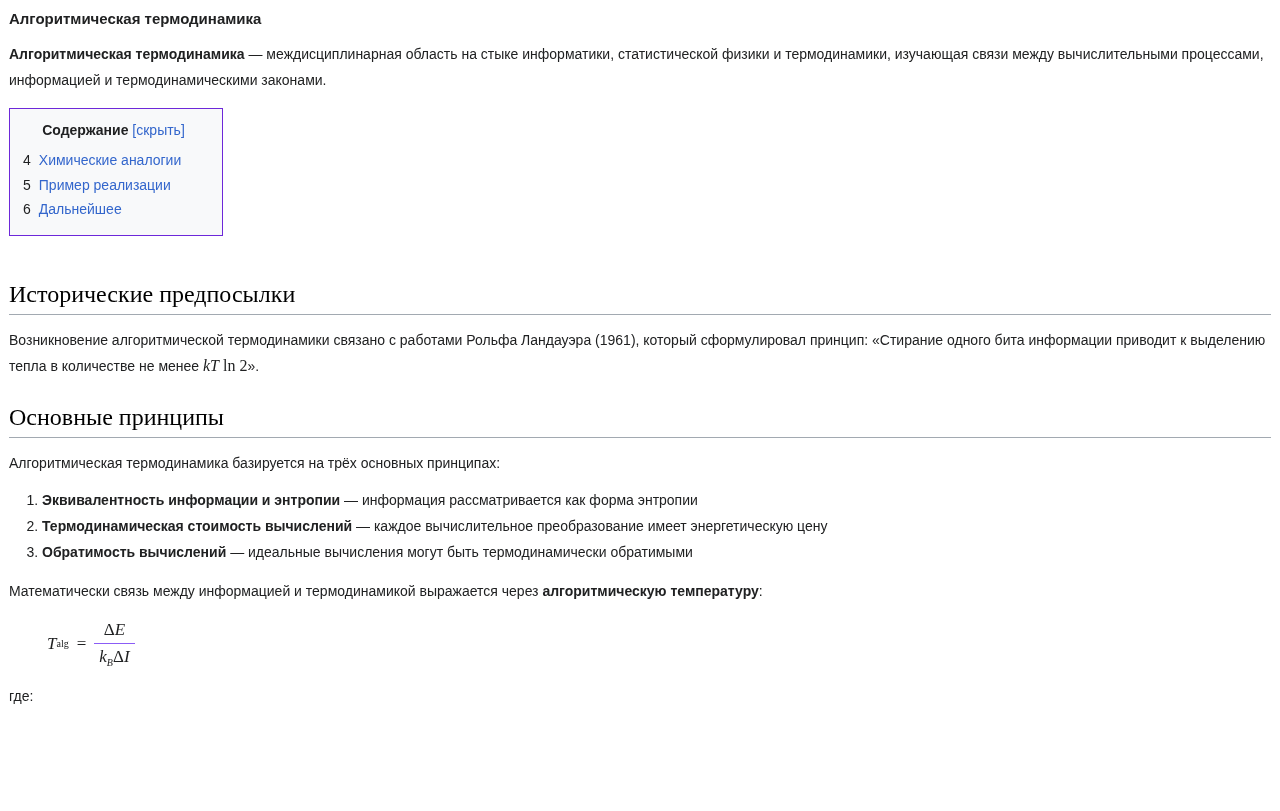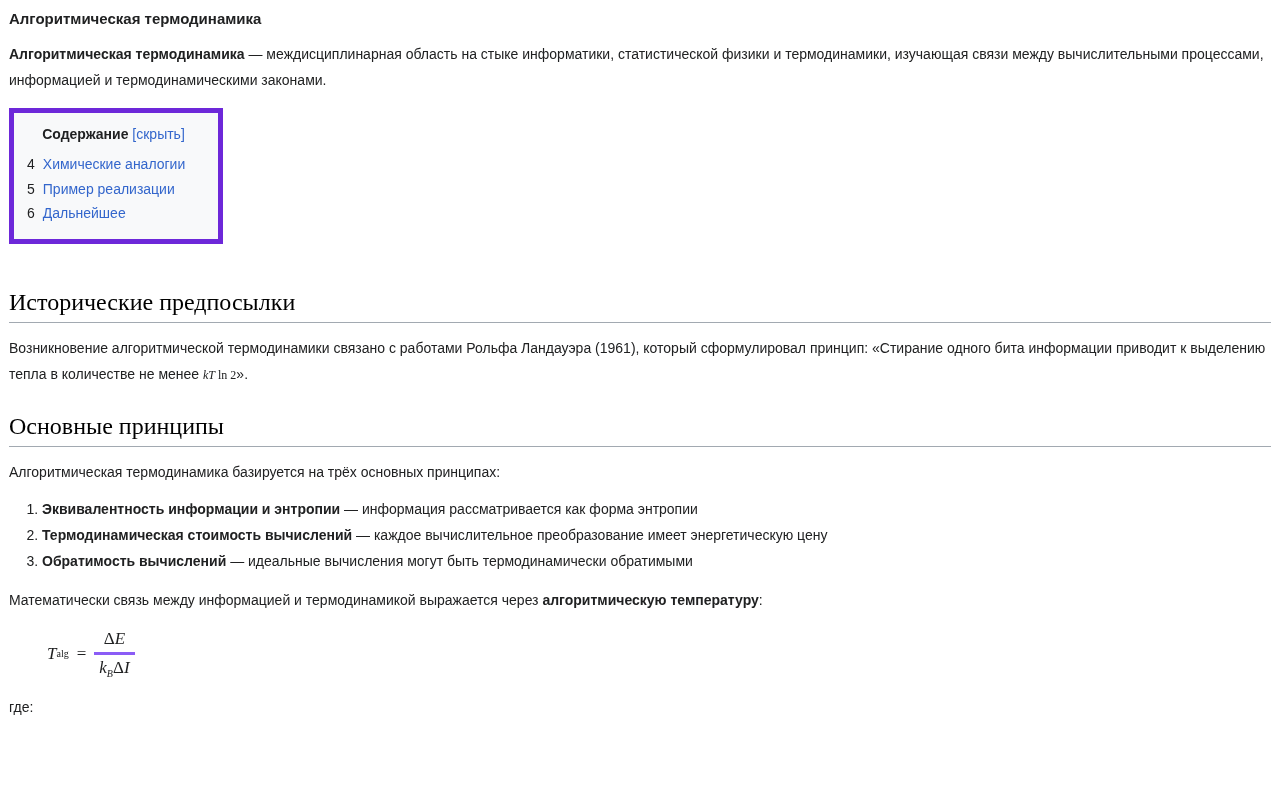--- a/index.html
+++ b/index.html
@@ -28,21 +28,21 @@
   p.body-par {
     margin: 0 0 15px 0;
     line-height: 26px;
   }
   b { font-weight: bold; }
 
   
   .toc {
     display: inline-block;
     background: #f8f9fa;
-    border: 5px solid #6d28d9;
+    border: 1px solid #6d28d9;
     padding: 11px 18px 13px 13px;
     margin: 0 0 20px 0;
     min-width: 214px;
   }
   .toc-header {
     text-align: center;
     margin-bottom: 7px;
     line-height: 21px;
   }
   .toc-title { font-weight: bold; }
@@ -69,21 +69,21 @@
     margin: 24px 0 12px 0;
     padding-bottom: 5px;
     border-bottom: 1px solid #a2a9b1;
     line-height: 29px;
   }
 
   
   .m  { font-family: "Liberation Serif", serif; color: #202122; }
   .it { font-style: italic; }
   .up { font-style: normal; }
-  .math-inline { font-size: 12px; }
+  .math-inline { font-size: 16px; }
   sub.msub { font-size: 10px; }
 
   
   ol.principles {
     margin: 10px 0 16px 0;
     padding-left: 33px;
   }
   ol.principles li {
     margin-bottom: 7px;
     line-height: 19px;
@@ -98,21 +98,21 @@
   }
   .formula .eq { margin: 0 8px; }
   .frac {
     display: inline-flex;
     flex-direction: column;
     text-align: center;
     vertical-align: middle;
   }
   .frac .num {
     padding: 0 5px 3px 5px;
-    border-bottom: 3px solid #8b5cf6;
+    border-bottom: 1px solid #8b5cf6;
   }
   .frac .den { padding: 3px 5px 0 5px; }
 
   .where-par { margin: 0 0 10px 0; line-height: 20px; }
 </style>
 </head>
 <body>
 
 <div class="page">
 

